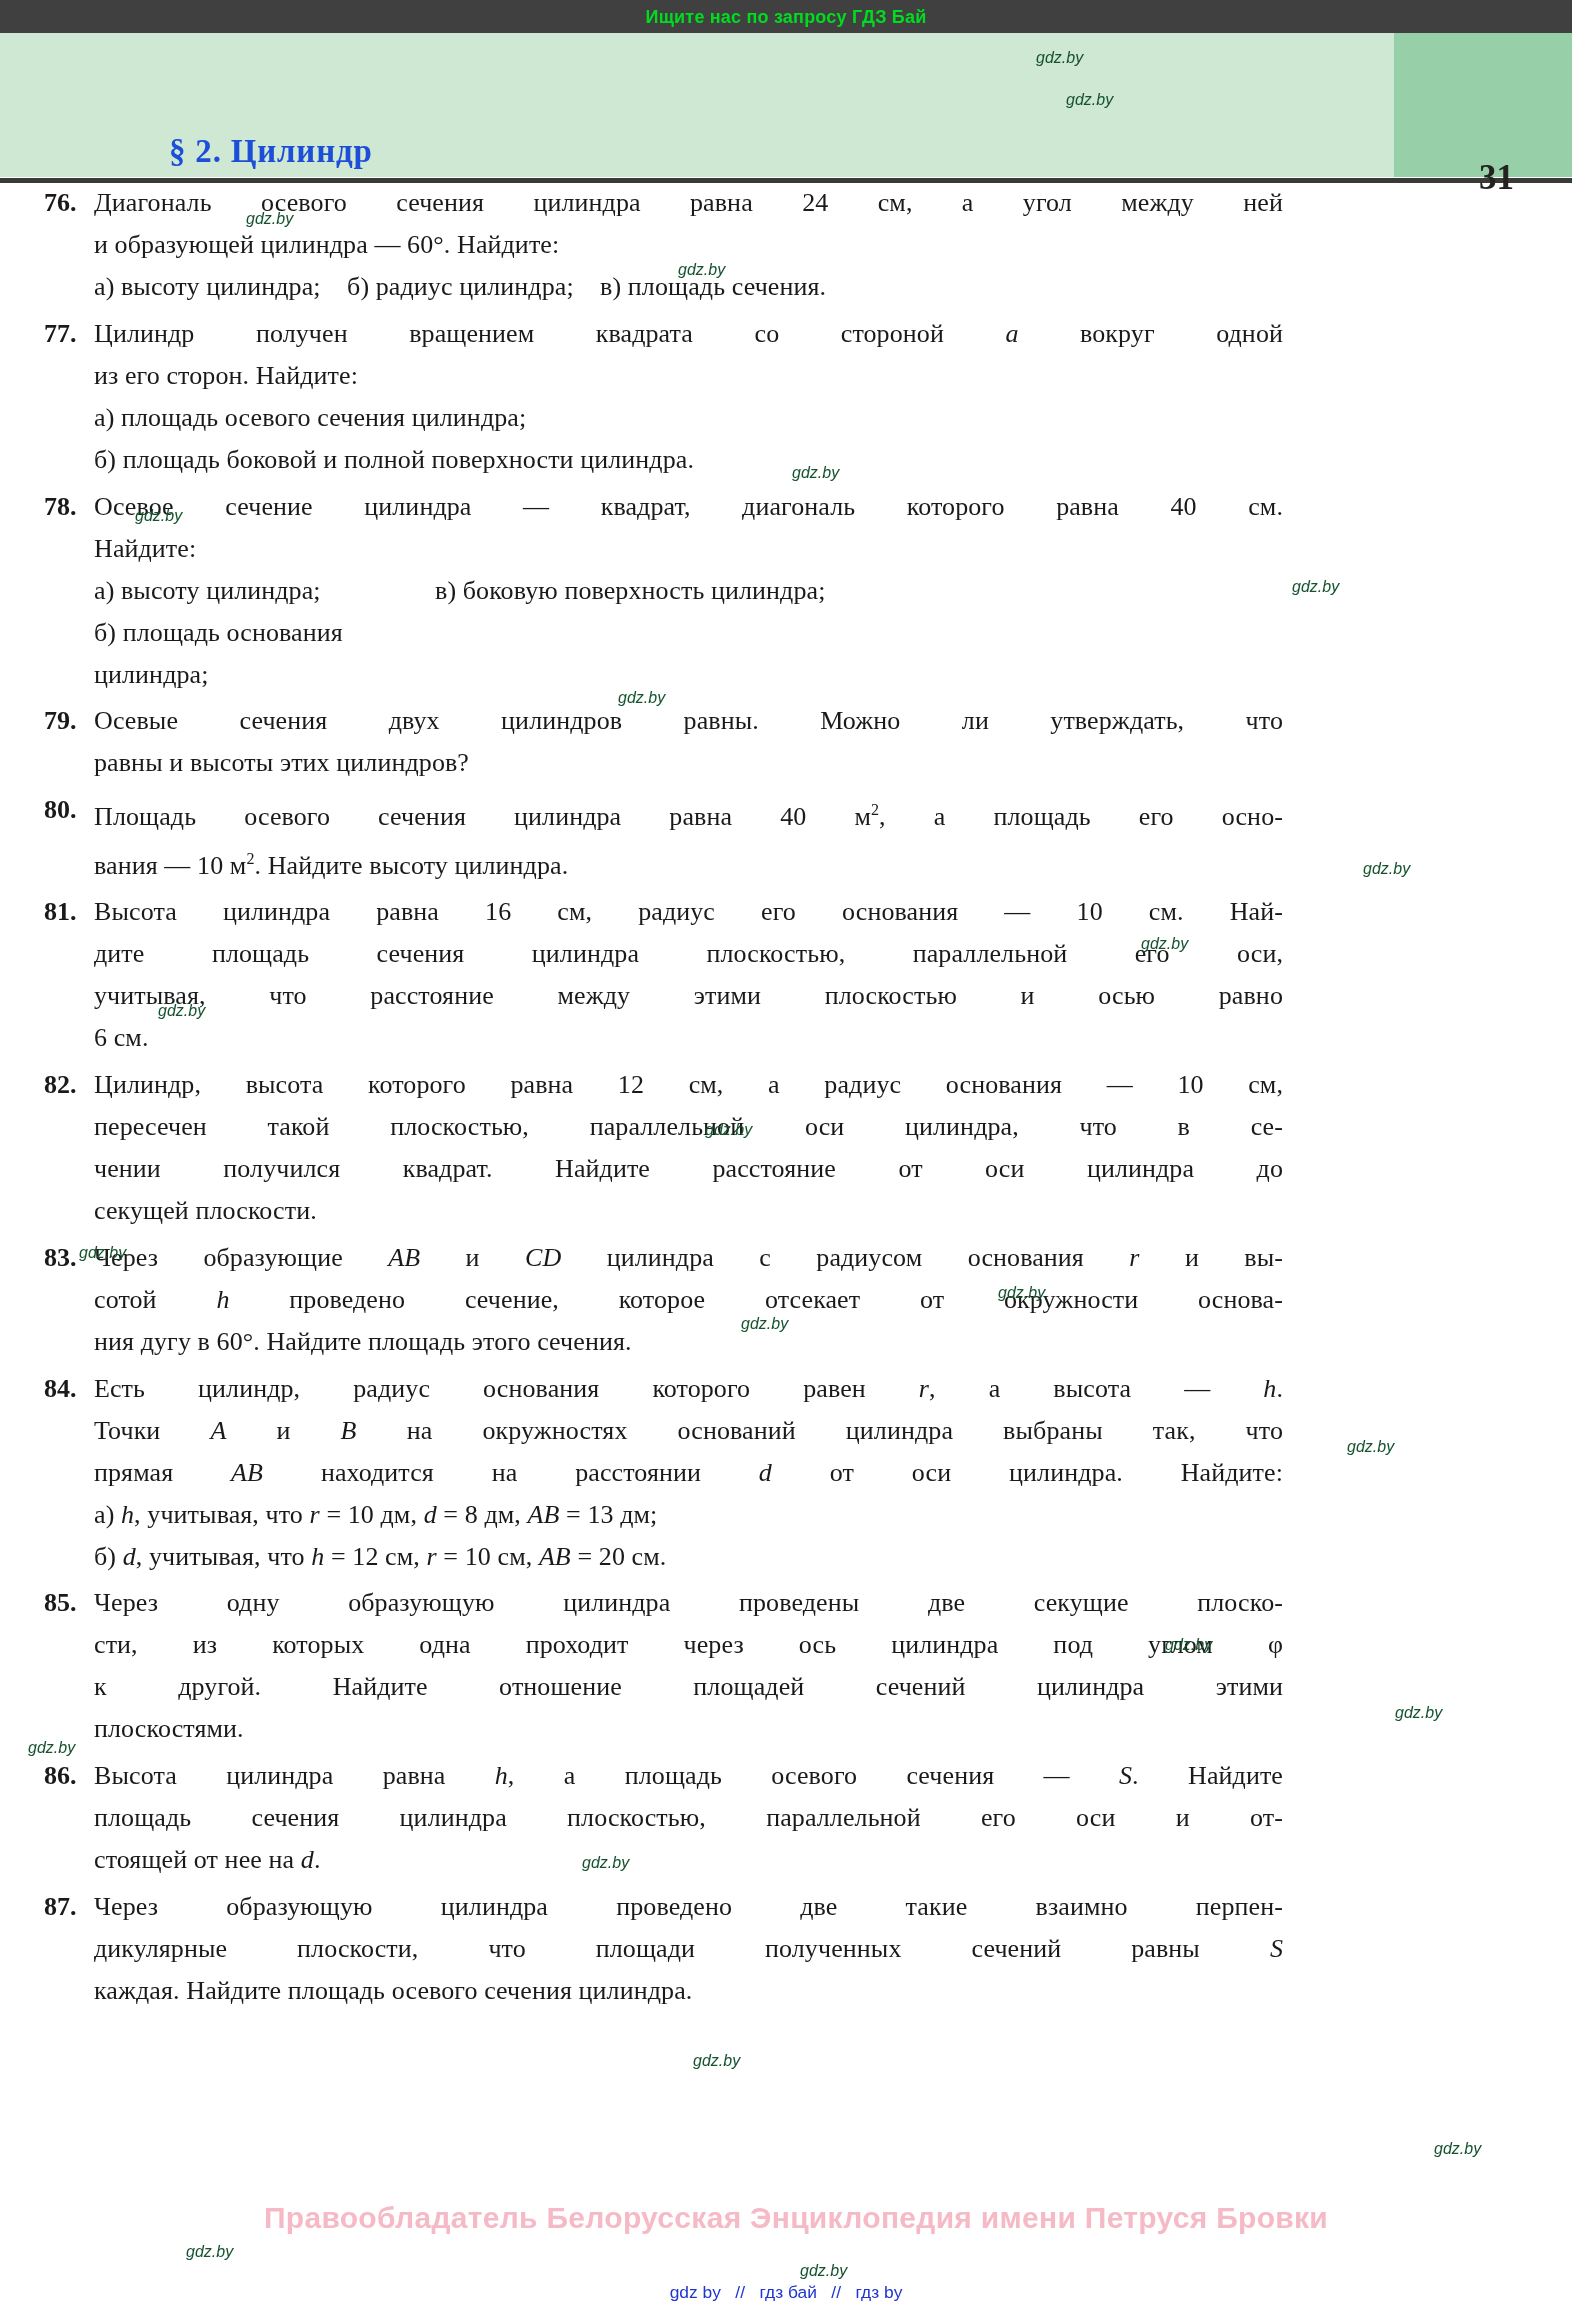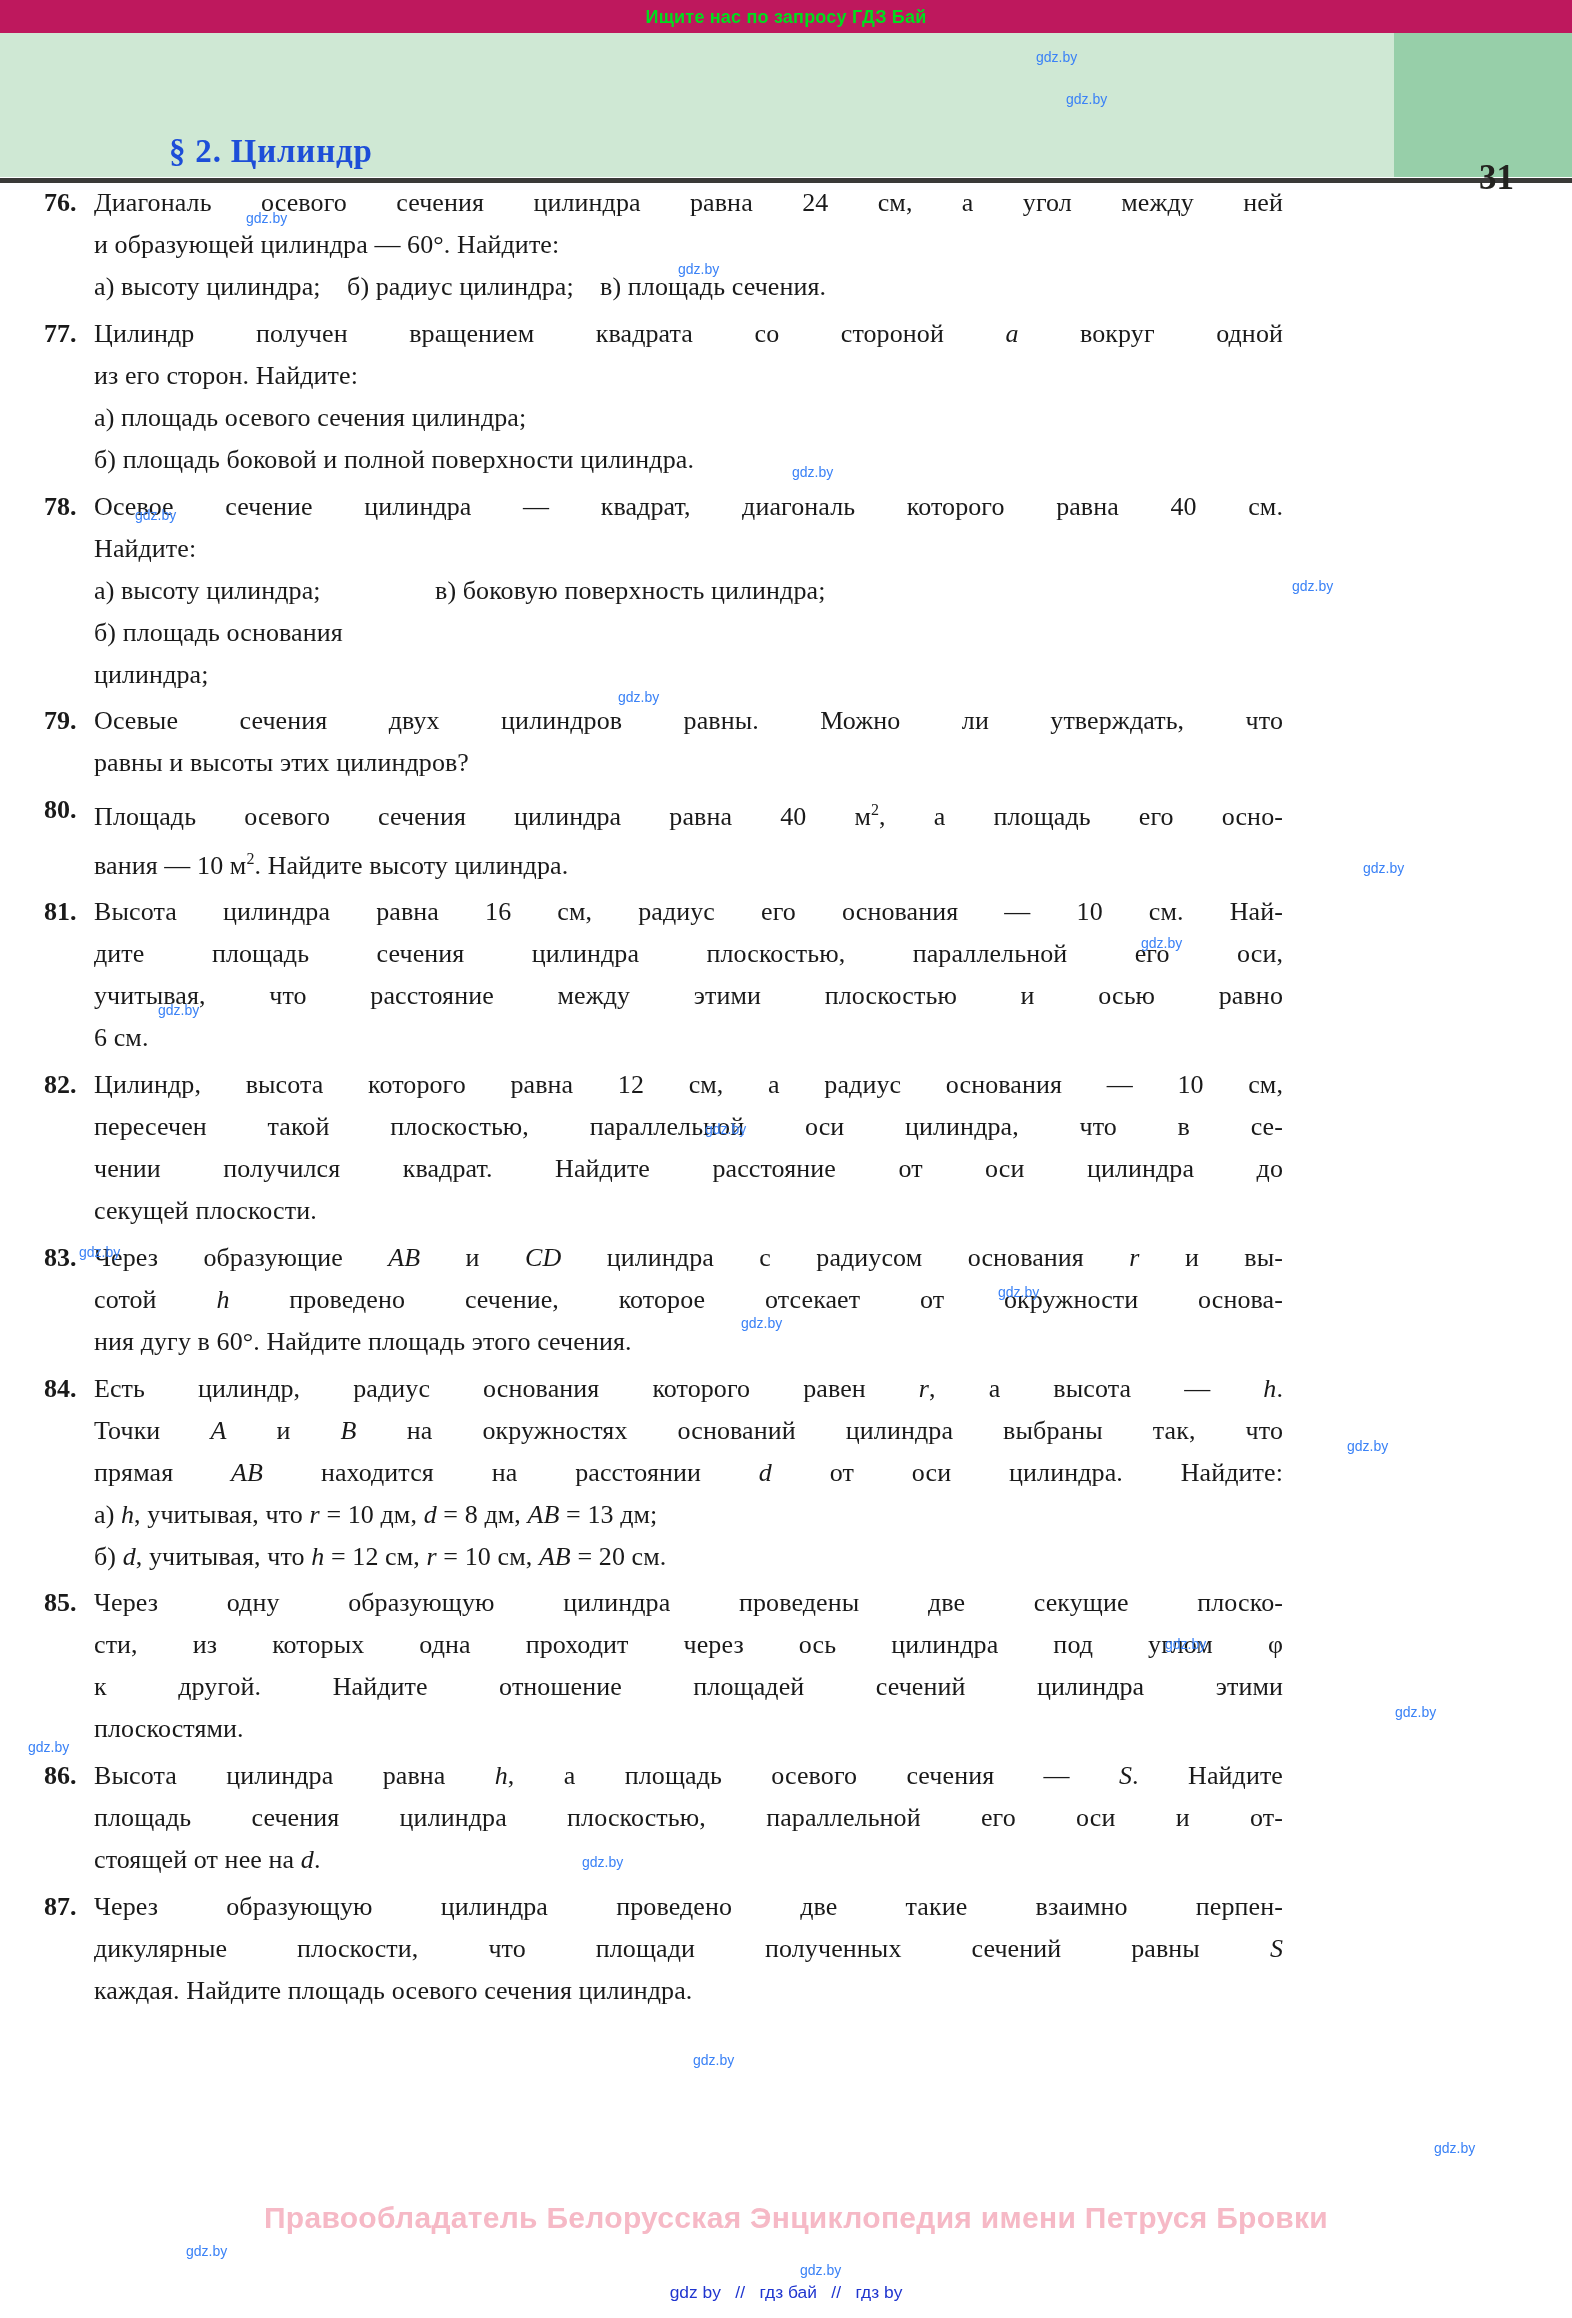--- a/index.html
+++ b/index.html
@@ -20,21 +20,21 @@
   }
 
   
   .promo-banner {
     position: absolute;
     top: 0; left: 0; right: 0;
     height: 34px;
     display: flex;
     align-items: center;
     justify-content: center;
-    background: #be185d;
+    background: #404040;
   }
   .promo-banner-text {
     color: #00dd1e;
     font-family: "Liberation Sans", sans-serif;
     font-size: 18px;
     font-weight: 700;
     letter-spacing: 0.2px;
   }
 
   
@@ -124,24 +124,25 @@
   .line.spread > span { display: inline-block; }
   .col-a { width: 341px; flex: 0 0 341px; }
   .col-b { width: 848px; flex: 0 0 848px; }
   .sub { vertical-align: super; font-size: 16px; }
   i { font-style: italic; }
 
   
   .wm {
     position: absolute;
     font-family: "Liberation Sans", sans-serif;
-    font-size: 14px;
-    color: #3b82f6;
+    font-size: 16px;
+    color: #14532d;
     white-space: nowrap;
     pointer-events: none;
+    font-style: italic;
   }
 
   
   .copyright {
     position: absolute;
     left: 0; right: 0;
     top: 2201px;
     text-align: center;
     font-family: "Liberation Sans", sans-serif;
     font-size: 30px;

